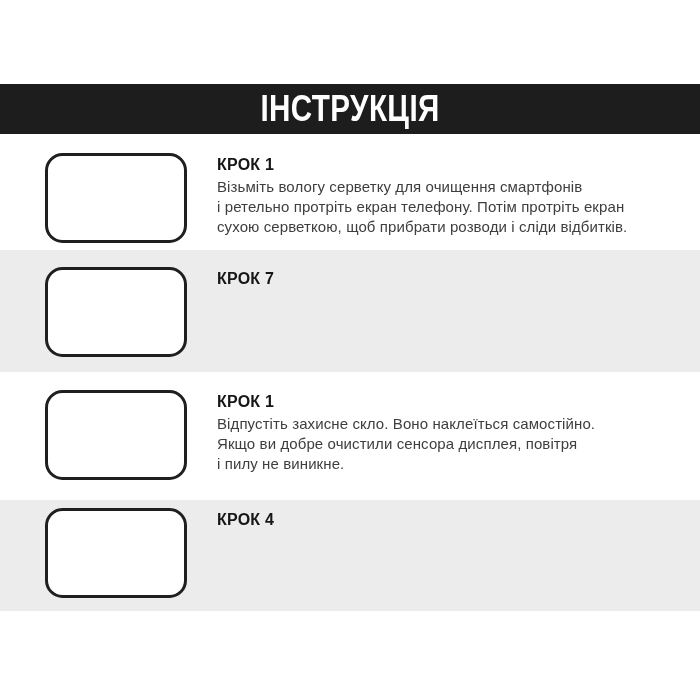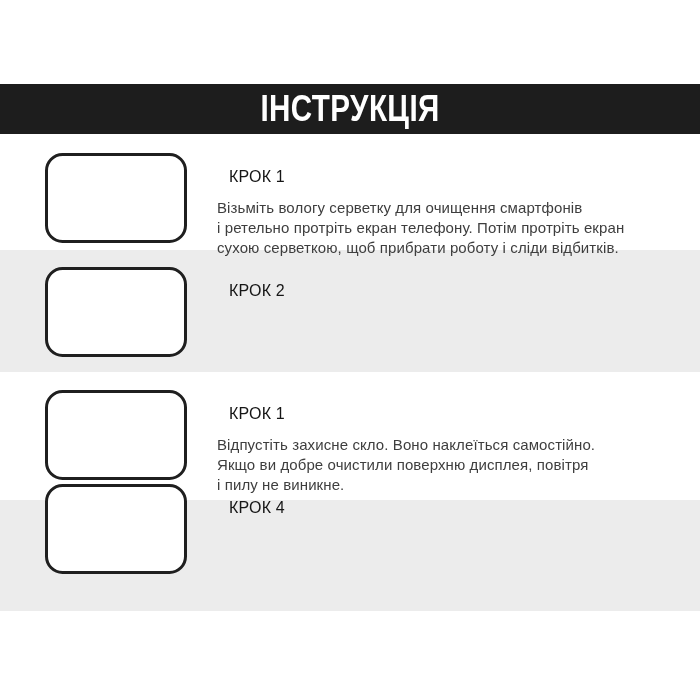--- a/index.html
+++ b/index.html
@@ -13,27 +13,27 @@
 
   .header{position:absolute;top:84px;left:0;width:700px;height:50px;background:#1d1d1d;
           display:flex;align-items:center;justify-content:center;}
   .header-title{color:#ffffff;font-weight:bold;font-size:37px;letter-spacing:0.5px;
           transform:scaleX(0.8);transform-origin:center;white-space:nowrap;}
 
   .step{position:absolute;left:45px;display:flex;gap:30px;align-items:flex-start;}
   .step-1{top:153px;}
   .step-2{top:267px;}
   .step-3{top:390px;}
-  .step-4{top:484px;}
+  .step-4{top:508px;}
 
   .illus{width:142px;height:90px;flex:0 0 142px;}
   .illus svg{display:block;}
 
   .step-text{padding-top:3px;width:470px;}
-  .step-title{margin:12px;font-size:16px;line-height:18px;font-weight:normal;color:#161616;letter-spacing:0.2px;}
+  .step-title{margin:0;font-size:16px;line-height:18px;font-weight:bold;color:#161616;letter-spacing:0.2px;}
   .step-body{margin:3px 0 0 0;font-size:15px;line-height:20px;color:#3e3e3e;white-space:pre-line;letter-spacing:0.1px;}
 
   .art{stroke:#1f1f1f;stroke-width:2.4;fill:#ffffff;stroke-linejoin:round;stroke-linecap:round;}
   .art .nf{fill:none;}
   .frame{fill:#ffffff;stroke:#1f1f1f;stroke-width:3;}
 </style>
 </head>
 <body>
 
 <div class="page">
@@ -69,21 +69,21 @@
           <path class="nf" d="M100 66 C 112 60 128 58 144 60"></path>
           <path class="nf" d="M72 28 l5 4 M66 44 l4 3 M95 46 l4 3 M90 60 l4 3"></path>
         </g>
         <rect class="frame" x="1.5" y="1.5" width="139" height="87" rx="16" fill="none"></rect>
       </svg>
     </div>
     <div class="step-text">
       <h2 class="step-title">КРОК 1</h2>
       <p class="step-body">Візьміть вологу серветку для очищення смартфонів
 і ретельно протріть екран телефону. Потім протріть екран
-сухою серветкою, щоб прибрати роботу і сліди відбитків.</p>
+сухою серветкою, щоб прибрати розводи і сліди відбитків.</p>
     </div>
   </section>
 
   <section class="step step-2">
     <div class="illus">
       <svg width="142" height="90" viewBox="0 0 142 90">
         <defs>
             <clipPath id="clip2">
               <rect x="3" y="3" width="136" height="84" rx="15"></rect>
             </clipPath>
@@ -102,21 +102,21 @@
           <circle cx="111" cy="64" r="7.5"></circle>
           <path class="nf" d="M125 60 l2 -4 l2 3 l2 -3"></path>
           <rect x="38" y="68" width="9" height="3.5"></rect>
           <circle cx="54" cy="70" r="1.8"></circle>
           <circle cx="60" cy="70" r="1.8"></circle>
         </g>
         <rect class="frame" x="1.5" y="1.5" width="139" height="87" rx="16" fill="none"></rect>
       </svg>
     </div>
     <div class="step-text">
-      <h2 class="step-title">КРОК 2</h2>
+      <h2 class="step-title">КРОК 7</h2>
     </div>
   </section>
 
   <section class="step step-3">
     <div class="illus">
       <svg width="142" height="90" viewBox="0 0 142 90">
         <defs>
             <clipPath id="clip3">
               <rect x="3" y="3" width="136" height="84" rx="15"></rect>
             </clipPath>
@@ -131,21 +131,21 @@
           <ellipse cx="80" cy="42" rx="7.5" ry="6"></ellipse>
           <path class="nf" d="M104 60 c 10 -4 22 -4 36 -1 M108 70 c 10 -3 20 -2 32 1 M112 80 c 8 -2 16 -1 26 2"></path>
           <path class="nf" d="M68 54 l-4 4 M86 60 l-3 4"></path>
         </g>
         <rect class="frame" x="1.5" y="1.5" width="139" height="87" rx="16" fill="none"></rect>
       </svg>
     </div>
     <div class="step-text">
       <h2 class="step-title">КРОК 1</h2>
       <p class="step-body">Відпустіть захисне скло. Воно наклеїться самостійно.
-Якщо ви добре очистили поверхню дисплея, повітря
+Якщо ви добре очистили сенсора дисплея, повітря
 і пилу не виникне.</p>
     </div>
   </section>
 
   <section class="step step-4">
     <div class="illus">
       <svg width="142" height="90" viewBox="0 0 142 90">
         <defs>
             <clipPath id="clip4">
               <rect x="3" y="3" width="136" height="84" rx="15"></rect>

